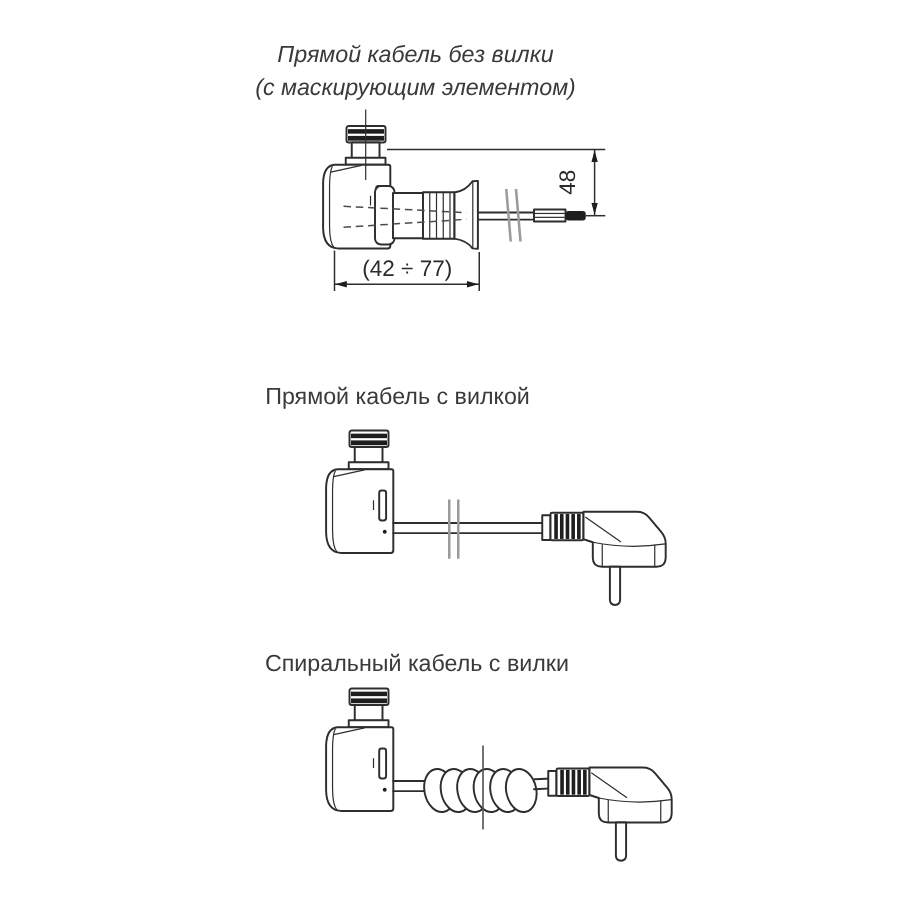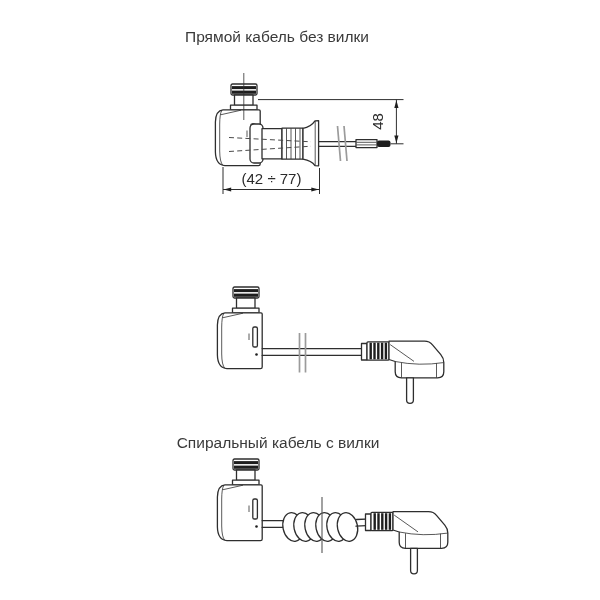--- a/index.html
+++ b/index.html
@@ -1,20 +1,20 @@
 <!DOCTYPE html>
 <html><head>
 <meta charset="utf-8">
 <style>
   html,body{margin:0;padding:0;}
   #stage{position:relative;width:600px;height:600px;background:#ffffff;overflow:hidden;
          font-family:"Liberation Sans",sans-serif;}
   .sec-title{position:absolute;color:#3a3a3a;font-size:15.5px;line-height:22px;
              text-align:center;white-space:nowrap;}
-  #t1{left:117px;top:26px;width:320px;}
+  #t1{left:117px;top:26px;width:320px;font-style:italic;}
   #t2{left:115px;top:254px;width:300px;}
   #t3{left:128px;top:432px;width:300px;}
   svg{position:absolute;left:0;top:0;}
   .ln{fill:none;stroke:#2e2e2e;stroke-width:1.3;stroke-linecap:round;stroke-linejoin:round;}
   .ln06{fill:none;stroke:#2e2e2e;stroke-width:0.8;}
   .thin{fill:none;stroke:#2e2e2e;stroke-width:1;}
   .fw{fill:#ffffff;stroke:#2e2e2e;stroke-width:1.3;stroke-linejoin:round;}
   .blk{fill:#1e1e1e;stroke:none;}
   .arw{fill:#1e1e1e;stroke:none;}
   .dsh{fill:none;stroke:#4b4b4b;stroke-width:1;stroke-dasharray:5 3.2;}
@@ -22,20 +22,24 @@
   .brk2{fill:none;stroke:#555;stroke-width:1.1;}
   .dim-txt{font-family:"Liberation Sans",sans-serif;font-size:15px;fill:#2b2b2b;}
 </style>
 </head>
 <body>
 
 <div id="stage">
 
   <div class="sec-title" id="t1">
     <div>Прямой кабель без вилки</div>
+    <div>(с маскирующим элементом)</div>
+  </div>
+  <div class="sec-title" id="t2">
+    <div>Прямой кабель с вилкой</div>
   </div>
   <div class="sec-title" id="t3">
     <div>Спиральный кабель с вилки</div>
   </div>
 
   <svg width="600" height="600" viewBox="0 0 600 600">
     <defs>
 
       <g id="heater">
         <rect x="17" y="4" width="26" height="11" rx="1.5" class="fw"></rect>

